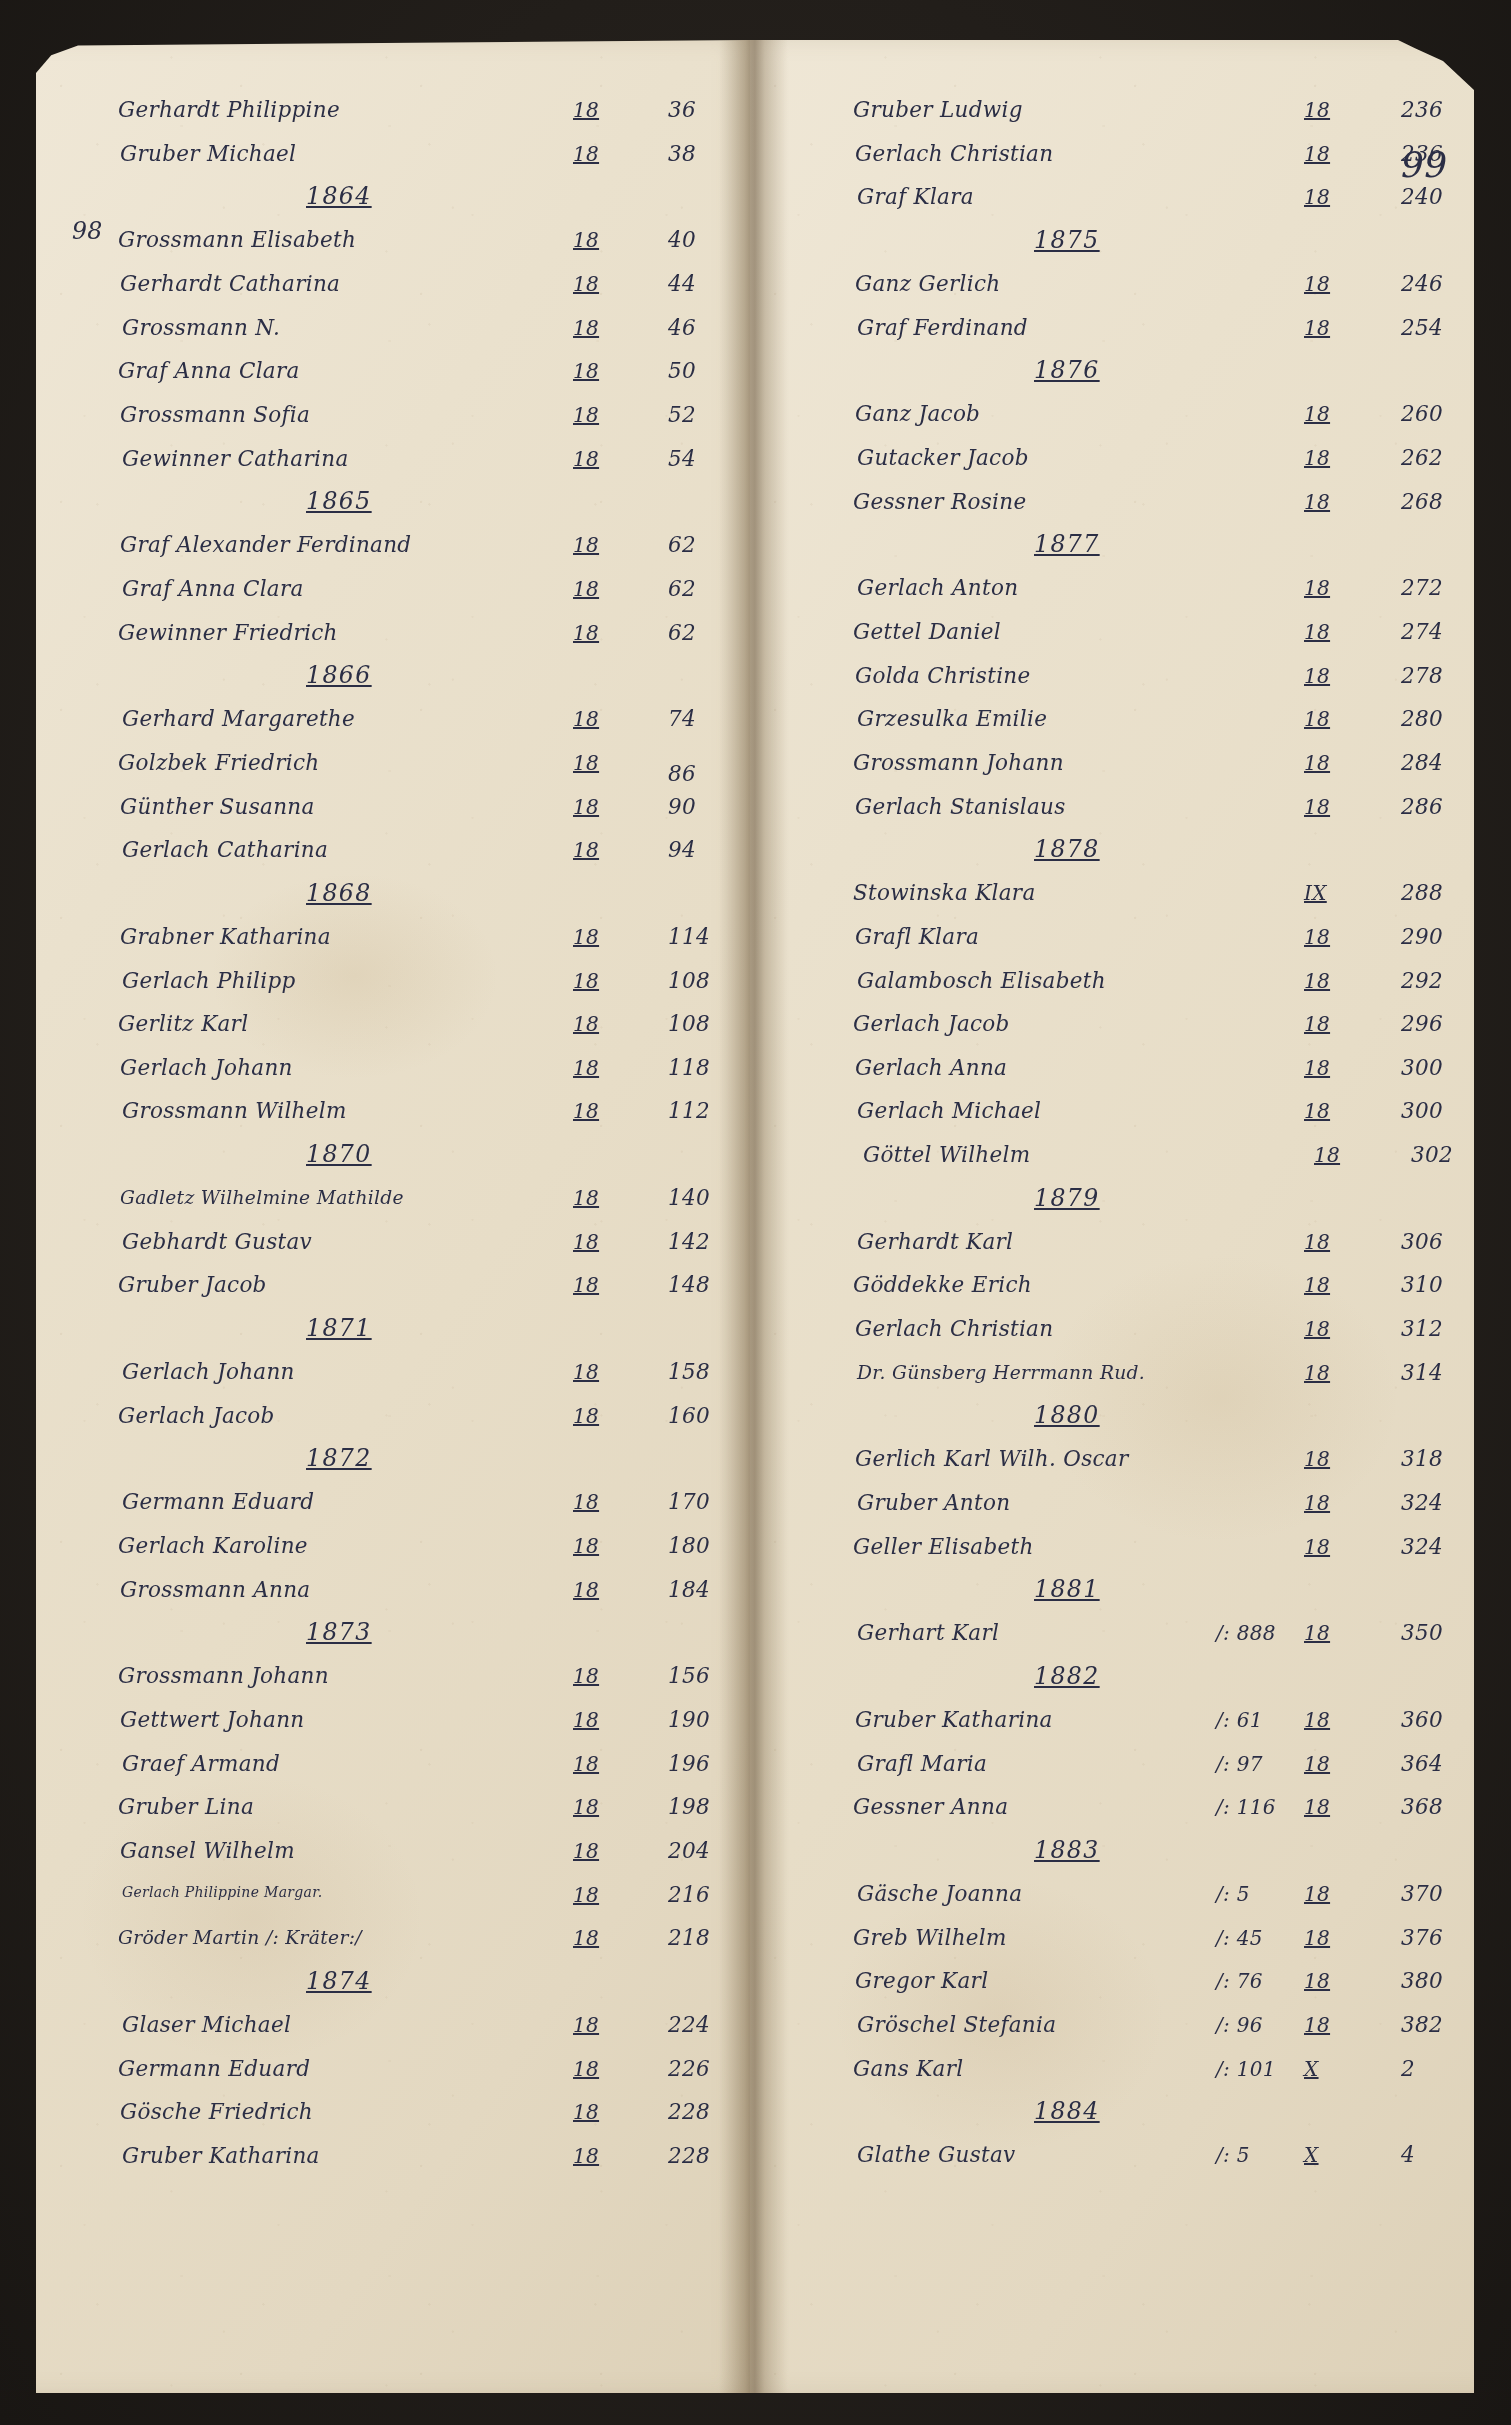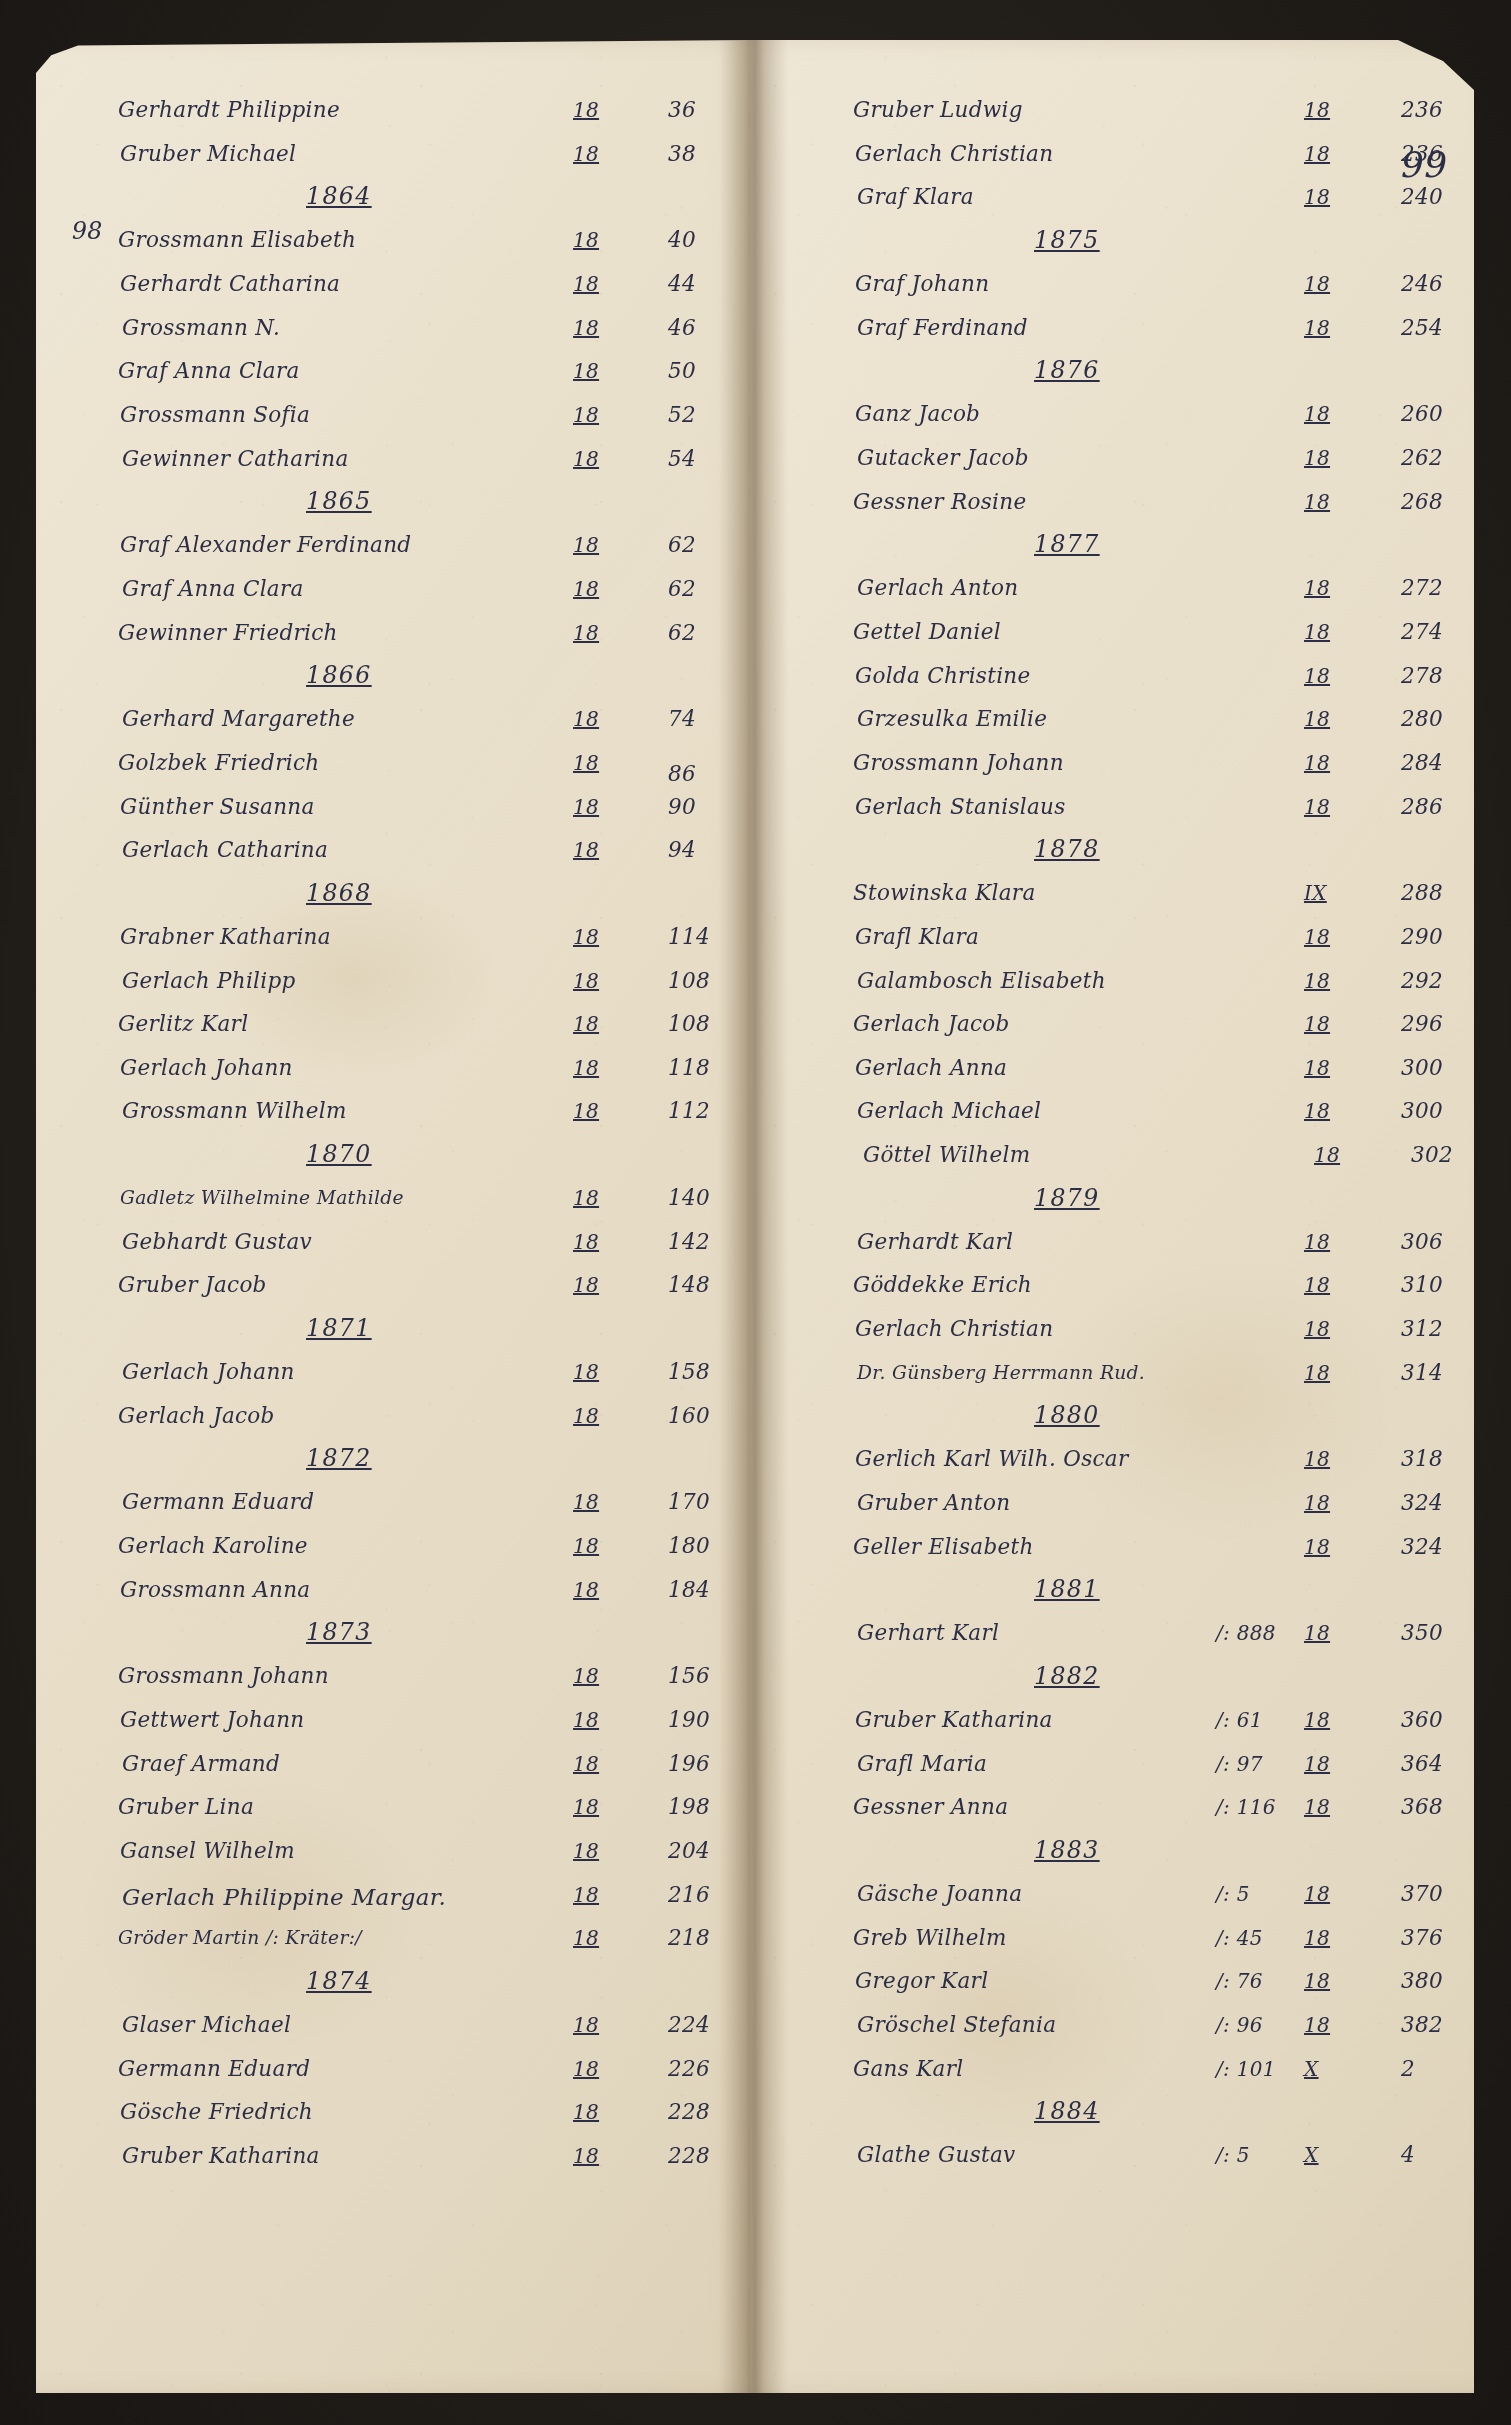--- a/index.html
+++ b/index.html
@@ -268,21 +268,21 @@
           <div class="name hw" style="left: 82px; top: 2.8px;">Gruber Lina</div>
           <div class="vol hw" style="left: 537px; top: 4.2px;">18</div>
           <div class="pg hw" style="left: 632px; top: 2.8px;">198</div>
         </div>
         <div class="row" style="top: 1795px; left: 0px; width: 693px;">
           <div class="name hw" style="left: 84px; top: 2.8px;">Gansel Wilhelm</div>
           <div class="vol hw" style="left: 537px; top: 4.2px;">18</div>
           <div class="pg hw" style="left: 632px; top: 2.8px;">204</div>
         </div>
         <div class="row" style="top: 1839px; left: 0px; width: 693px;">
-          <div class="name hw" style="left: 86px; top: 4.9px; font-size: 23px;">Gerlach Philippine Margar.</div>
+          <div class="name hw" style="left: 86px; top: 4.9px; font-size: 14px;">Gerlach Philippine Margar.</div>
           <div class="vol hw" style="left: 537px; top: 4.2px;">18</div>
           <div class="pg hw" style="left: 632px; top: 2.8px;">216</div>
         </div>
         <div class="row" style="top: 1882px; left: 0px; width: 693px;">
           <div class="name hw" style="left: 82px; top: 4.9px; font-size: 18.7px;">Gröder Martin /: Kräter:/</div>
           <div class="vol hw" style="left: 537px; top: 4.2px;">18</div>
           <div class="pg hw" style="left: 632px; top: 2.8px;">218</div>
         </div>
         <div class="row" style="top: 1926px; left: 0px; width: 693px;">
           <div class="year hw" style="left: 270px; top: 1.4px;">1874</div>
@@ -334,21 +334,21 @@
         </div>
         <div class="row" style="top: 141px; left: 0px; width: 700px;">
           <div class="name hw" style="left: 107px; top: 2.8px;">Graf Klara</div>
           <div class="vol hw" style="left: 554px; top: 4.2px;">18</div>
           <div class="pg hw" style="left: 651px; top: 2.8px;">240</div>
         </div>
         <div class="row" style="top: 185px; left: 0px; width: 700px;">
           <div class="year hw" style="left: 284px; top: 1.4px;">1875</div>
         </div>
         <div class="row" style="top: 228px; left: 0px; width: 700px;">
-          <div class="name hw" style="left: 105px; top: 2.8px;">Graf Johann</div>
+          <div class="name hw" style="left: 105px; top: 2.8px;">Ganz Gerlich</div>
           <div class="vol hw" style="left: 554px; top: 4.2px;">18</div>
           <div class="pg hw" style="left: 651px; top: 2.8px;">246</div>
         </div>
         <div class="row" style="top: 272px; left: 0px; width: 700px;">
           <div class="name hw" style="left: 107px; top: 2.8px;">Graf Ferdinand</div>
           <div class="vol hw" style="left: 554px; top: 4.2px;">18</div>
           <div class="pg hw" style="left: 651px; top: 2.8px;">254</div>
         </div>
         <div class="row" style="top: 315px; left: 0px; width: 700px;">
           <div class="year hw" style="left: 284px; top: 1.4px;">1876</div>

